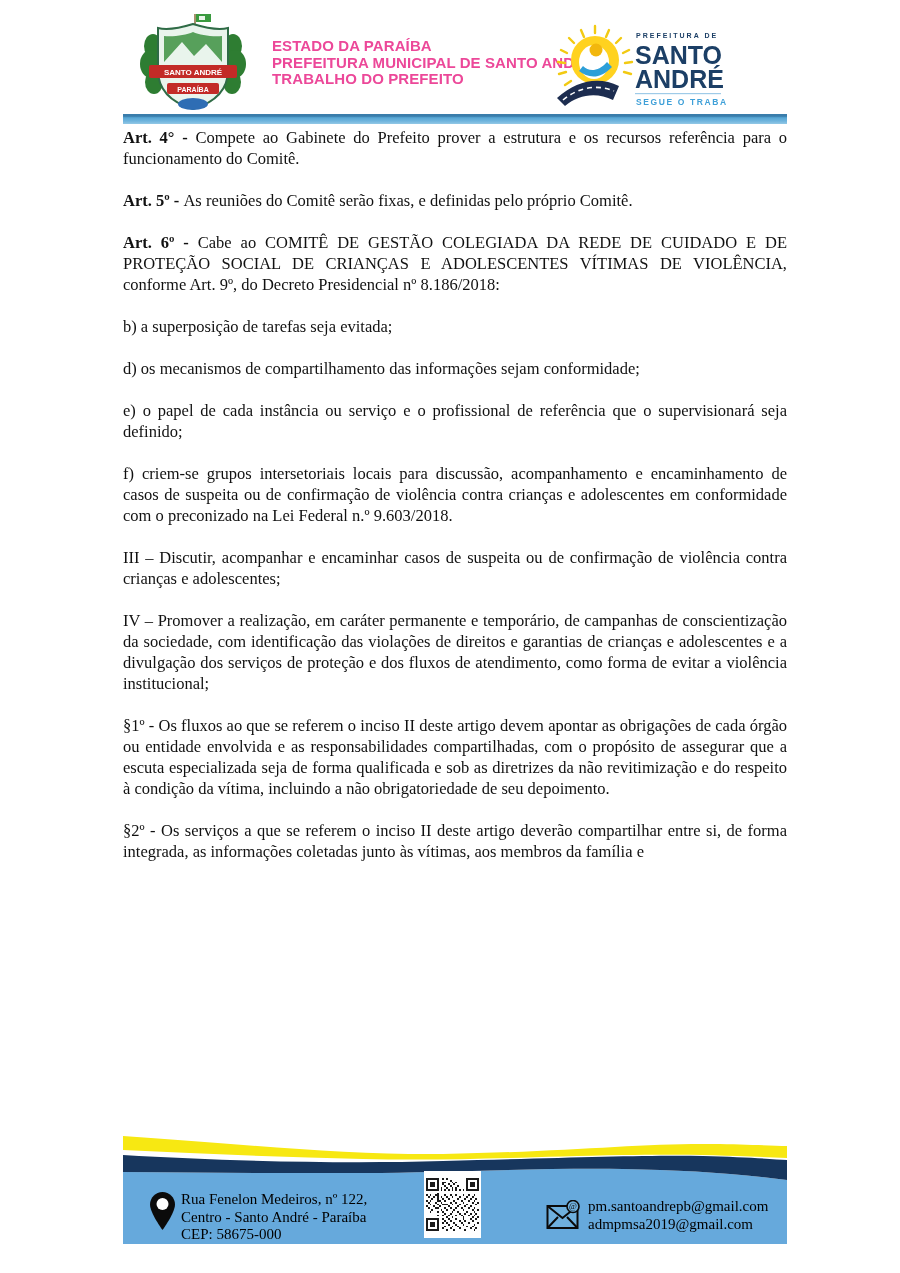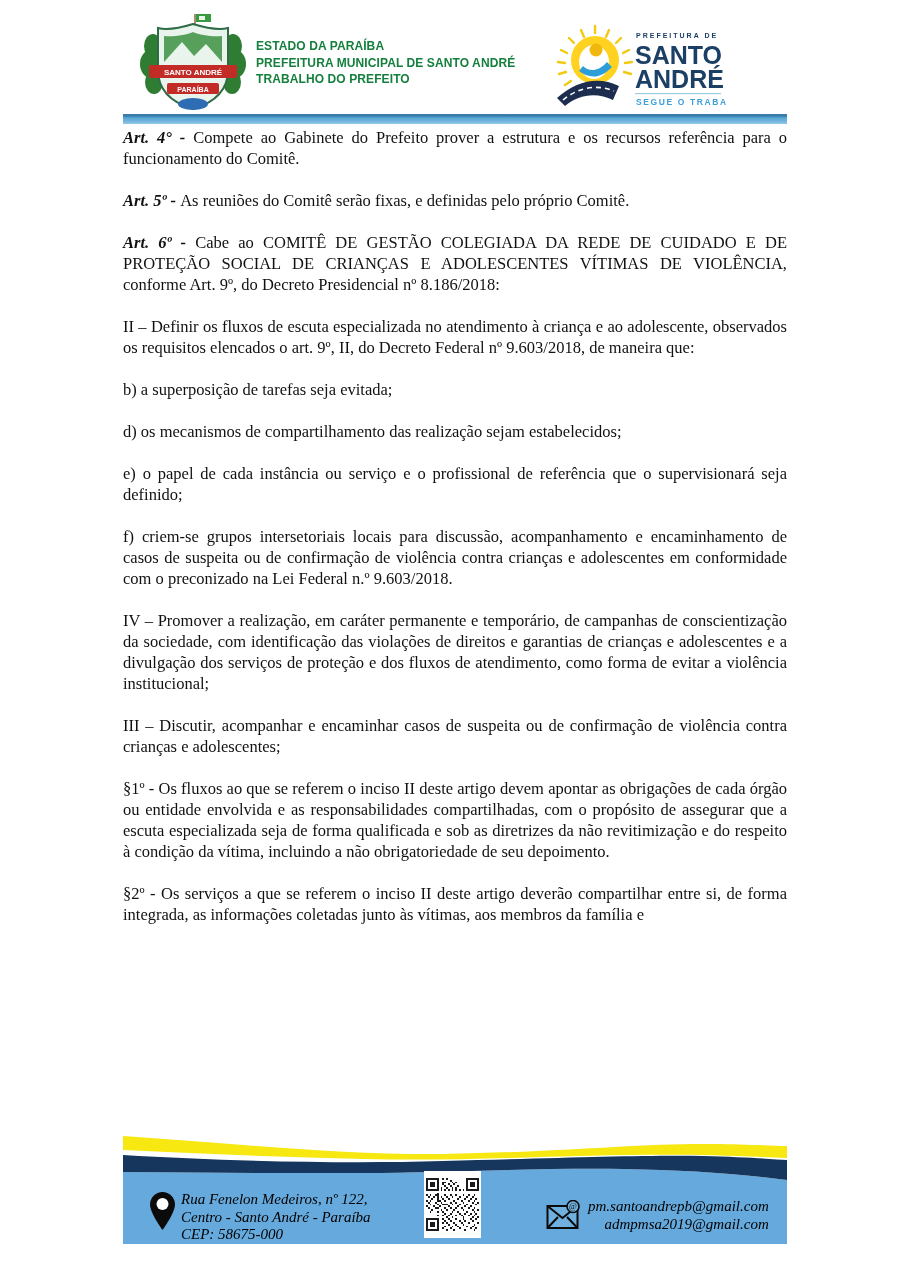--- a/index.html
+++ b/index.html
@@ -1,39 +1,39 @@
 <!DOCTYPE html>
 <html lang="pt"><head>
 <meta charset="utf-8">
 <style>
   html,body{margin:0;padding:0;background:#ffffff;}
   .page{position:relative;width:900px;height:1273px;background:#ffffff;overflow:hidden;
         font-family:"Liberation Serif","DejaVu Serif",serif;color:#111;}
 
   
   .crest{position:absolute;left:138px;top:12px;width:110px;height:104px;}
-  .org-block{position:absolute;left:256px;top:38px;
+  .org-block{position:absolute;left:272px;top:38px;
              font-family:"Liberation Sans","DejaVu Sans",sans-serif;
-             font-weight:bold;color:#15803d;font-size:12px;line-height:16.5px;letter-spacing:.1px;}
+             font-weight:bold;color:#ec4899;font-size:15px;line-height:16.5px;letter-spacing:.1px;}
   .city-logo{position:absolute;left:543px;top:12px;width:185px;height:104px;}
 
   .header-rule{position:absolute;left:123px;top:114px;width:664px;height:10px;
                background:linear-gradient(#3a7dab 0%,#3a7dab 22%,#57a7d5 38%,#6fb4dd 70%,#93c8e6 100%);}
 
   
   .doc-body{position:absolute;left:123px;top:127px;width:664px;
             font-size:16.5px;line-height:21px;text-align:justify;}
   .doc-body p{margin:0 0 21px 0;}
-  .doc-body b{font-weight:bold;font-style:italic;}
+  .doc-body b{font-weight:bold;}
 
   
   .footer-wave{position:absolute;left:123px;top:1134px;width:664px;height:110px;}
-  .footer-item{position:absolute;font-size:15px;line-height:17.5px;color:#000;font-style:italic;}
+  .footer-item{position:absolute;font-size:15px;line-height:17.5px;color:#000;}
   .addr{left:181px;top:1191px;text-align:left;}
-  .emails{left:588px;top:1198px;text-align:right;}
+  .emails{left:588px;top:1198px;text-align:left;}
   .pin-icon{position:absolute;left:150px;top:1192px;width:25px;height:38px;}
   .mail-icon{position:absolute;left:546px;top:1200px;width:37px;height:31px;}
   .qr{position:absolute;left:424px;top:1171px;width:57px;height:67px;background:#fff;padding:2px;box-sizing:border-box;}
   .qr svg{width:100%;height:100%;display:block;}
 </style>
 </head>
 <body>
 
 <div class="page">
 
@@ -101,27 +101,26 @@
     <rect x="92" y="81" width="86" height="1.2" fill="#9fcbe8"></rect>
     <text x="93" y="93" font-family="Liberation Sans, sans-serif" font-size="8.5" font-weight="bold" letter-spacing="1.6" fill="#3fa0d8">SEGUE O TRABALHO</text>
   </svg>
 
   <div class="header-rule"></div>
 
   <div class="doc-body">
     <p><b>Art. 4° - </b><span>Compete ao Gabinete do Prefeito prover a estrutura e os recursos referência para o funcionamento do Comitê.</span></p>
     <p><b>Art. 5º - </b><span>As reuniões do Comitê serão fixas, e definidas pelo próprio Comitê.</span></p>
     <p><b>Art. 6º - </b><span>Cabe ao COMITÊ DE GESTÃO COLEGIADA DA REDE DE CUIDADO E DE PROTEÇÃO SOCIAL DE CRIANÇAS E ADOLESCENTES VÍTIMAS DE VIOLÊNCIA, conforme Art. 9º, do Decreto Presidencial nº 8.186/2018:</span></p>
-    <p><span>II – Definir os fluxos de escuta especializada no atendimento à criança e ao adolescente, observados os requisitos elencados o art. 9º, II, do Decreto Federal nº 9.603/2018, de maneira que:</span></p>
     <p><span>b) a superposição de tarefas seja evitada;</span></p>
-    <p><span>d) os mecanismos de compartilhamento das realização sejam estabelecidos;</span></p>
+    <p><span>d) os mecanismos de compartilhamento das informações sejam conformidade;</span></p>
     <p><span>e) o papel de cada instância ou serviço e o profissional de referência que o supervisionará seja definido;</span></p>
     <p><span>f) criem-se grupos intersetoriais locais para discussão, acompanhamento e encaminhamento de casos de suspeita ou de confirmação de violência contra crianças e adolescentes em conformidade com o preconizado na Lei Federal n.º 9.603/2018.</span></p>
+    <p><span>III – Discutir, acompanhar e encaminhar casos de suspeita ou de confirmação de violência contra crianças e adolescentes;</span></p>
     <p><span>IV – Promover a realização, em caráter permanente e temporário, de campanhas de conscientização da sociedade, com identificação das violações de direitos e garantias de crianças e adolescentes e a divulgação dos serviços de proteção e dos fluxos de atendimento, como forma de evitar a violência institucional;</span></p>
-    <p><span>III – Discutir, acompanhar e encaminhar casos de suspeita ou de confirmação de violência contra crianças e adolescentes;</span></p>
     <p><span>§1º - Os fluxos ao que se referem o inciso II deste artigo devem apontar as obrigações de cada órgão ou entidade envolvida e as responsabilidades compartilhadas, com o propósito de assegurar que a escuta especializada seja de forma qualificada e sob as diretrizes da não revitimização e do respeito à condição da vítima, incluindo a não obrigatoriedade de seu depoimento.</span></p>
     <p><span>§2º - Os serviços a que se referem o inciso II deste artigo deverão compartilhar entre si, de forma integrada, as informações coletadas junto às vítimas, aos membros da família e</span></p>
   </div>
 
   <svg class="footer-wave" viewBox="0 0 664 110" preserveAspectRatio="none">
 
     <path d="M0,38 C80,39 160,39 240,39 C320,39 400,34 500,35 C560,36 610,39 664,46 L664,110 L0,110 Z" fill="#66a9dc"></path>
 
     <path d="M0,21 C100,27 220,30 320,27 C440,24 520,21 580,22 C620,23 650,25 664,26 L664,46 C610,39 560,36 500,35 C400,34 320,39 240,39 C160,39 80,39 0,38 Z" fill="#17365d"></path>
 

